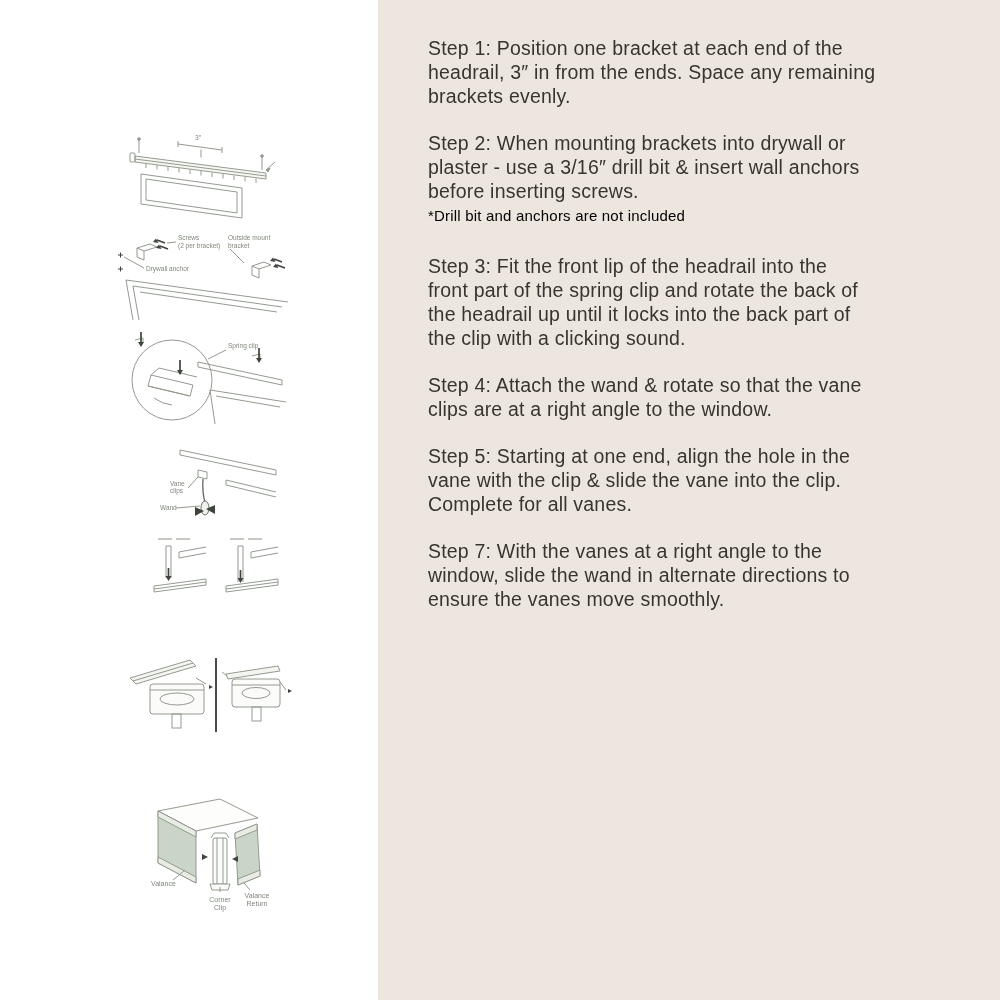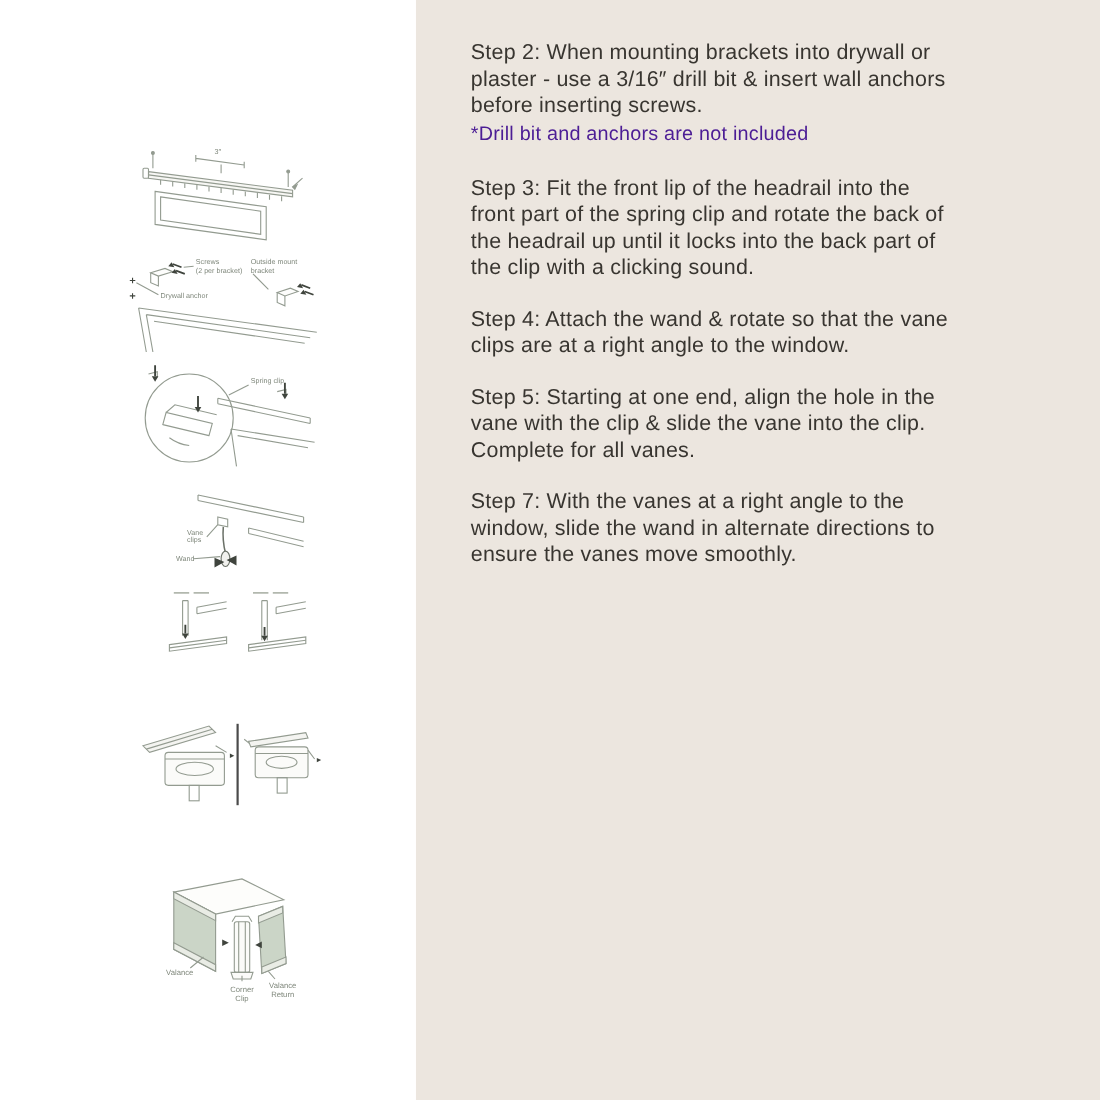--- a/index.html
+++ b/index.html
@@ -15,21 +15,21 @@
     width:622px;height:1000px;background:#ece6df;box-sizing:border-box;
     padding:36px 18px 0 50px;flex:0 0 622px;
   }
   .step{
     margin:0 0 23px 0;
     font-size:19.5px;line-height:24px;color:#383530;
     letter-spacing:0.2px;white-space:pre-line;
   }
   .note{
     margin:-20px 0 28px 0;
-    font-size:18px;line-height:20px;color:#4c1d95;letter-spacing:0.2px;
+    font-size:15px;line-height:20px;color:#000000;letter-spacing:0.2px;
   }
   svg.diagram{position:absolute;overflow:visible;}
   svg text{font-family:"Liberation Sans",sans-serif;fill:#7f877b;}
   #d1{left:126px;top:128px;}
   #d2{left:110px;top:228px;}
   #d3{left:110px;top:326px;}
   #d4{left:148px;top:440px;}
   #d5{left:146px;top:532px;}
   #d6{left:126px;top:648px;}
   #d7{left:123px;top:780px;}
@@ -181,20 +181,23 @@
     <text x="28" y="106" font-size="7">Valance</text>
     <text x="97" y="122" font-size="7" text-anchor="middle">Corner</text>
     <text x="97" y="130" font-size="7" text-anchor="middle">Clip</text>
     <text x="134" y="118" font-size="7" text-anchor="middle">Valance</text>
     <text x="134" y="126" font-size="7" text-anchor="middle">Return</text>
   </svg>
 
 </div>
 
 <div class="right-col">
+  <p class="step">Step 1: Position one bracket at each end of the
+headrail, 3″ in from the ends. Space any remaining
+brackets evenly.</p>
   <p class="step">Step 2: When mounting brackets into drywall or
 plaster - use a 3/16″ drill bit &amp; insert wall anchors
 before inserting screws.</p>
   <p class="note">*Drill bit and anchors are not included</p>
   <p class="step">Step 3: Fit the front lip of the headrail into the
 front part of the spring clip and rotate the back of
 the headrail up until it locks into the back part of
 the clip with a clicking sound.</p>
   <p class="step">Step 4: Attach the wand &amp; rotate so that the vane
 clips are at a right angle to the window.</p>

